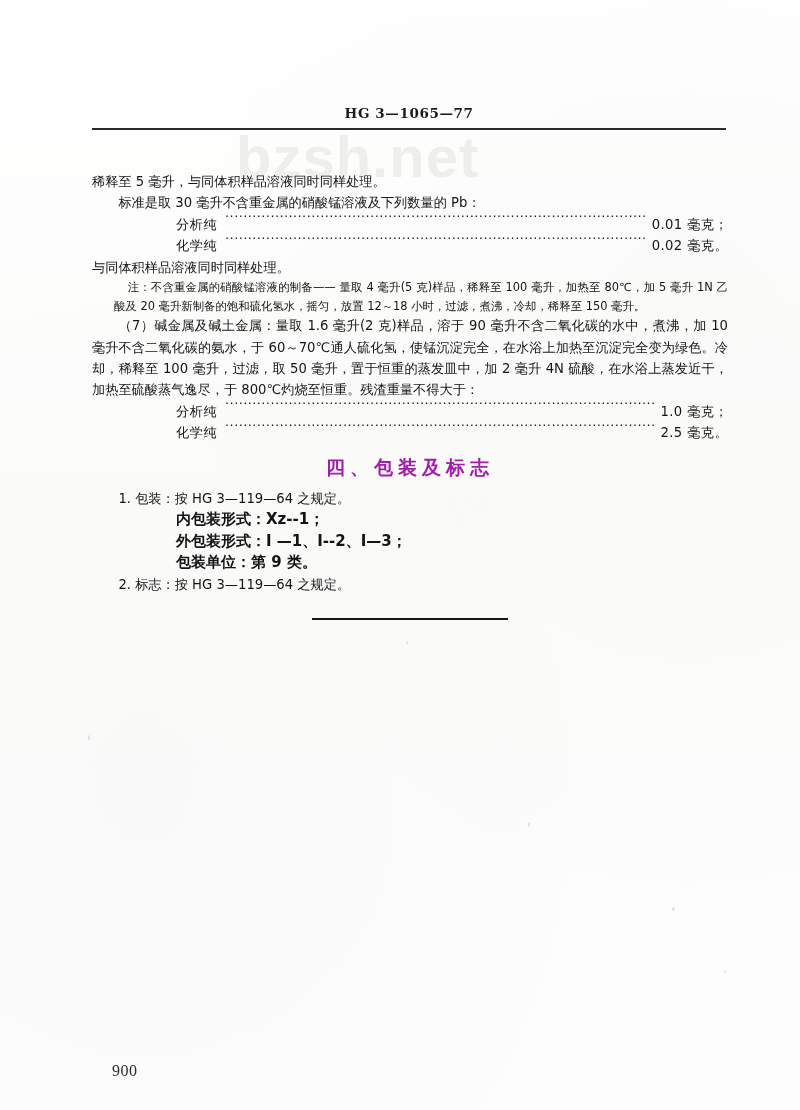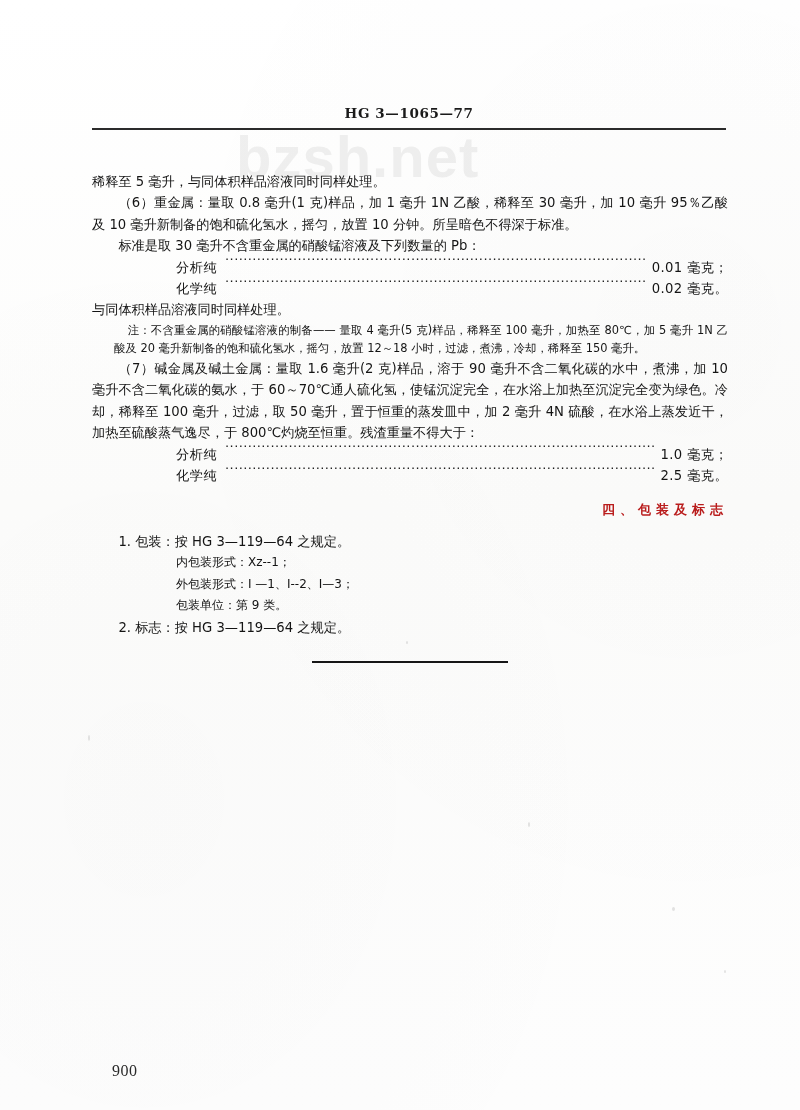--- a/index.html
+++ b/index.html
@@ -143,40 +143,41 @@
     white-space: nowrap;
   }
   .leader-value {
     flex: 0 0 auto;
     text-align: right;
     letter-spacing: 0.4px;
   }
 
   
   .section-heading {
-    text-align: right;
-    font-weight: bold;
-    font-size: 13px;
+    text-align: center;
+    font-weight: bold;
+    font-size: 19px;
     letter-spacing: 5px;
     padding: 13px 0 10px 0;
-    color: #b91c1c;
+    color: #a21caf;
   }
 
   
   .list-item {
     text-indent: 2em;
     margin: 0;
     font-size: 13.2px;
     line-height: 21.4px;
   }
   .sub-item {
     padding-left: 84px;
     margin: 0;
-    font-size: 12px;
-    line-height: 21.4px;
+    font-size: 15px;
+    line-height: 21.4px;
+    font-weight: bold;
   }
 
   
   #bottom-rule-wrap {
     margin-top: 23px;
     display: flex;
     justify-content: center;
   }
   #bottom-rule {
     width: 196px;
@@ -214,21 +215,20 @@
 
   <div id="header-area">
     <div id="header-code">HG 3—1065—77</div>
     <div id="header-rule"></div>
   </div>
 
   <div id="content">
 
     <p class="para flush">稀释至 5 毫升，与同体积样品溶液同时同样处理。</p>
 
-    <p class="para indent">（6）重金属：量取 0.8 毫升(1 克)样品，加 1 毫升 1N 乙酸，稀释至 30 毫升，加 10 毫升 95％乙酸及 10 毫升新制备的饱和硫化氢水，摇匀，放置 10 分钟。所呈暗色不得深于标准。</p>
 
     <p class="para indent">标准是取 30 毫升不含重金属的硝酸锰溶液及下列数量的 Pb：</p>
 
     <div class="leader-row">
       <span class="leader-label">分析纯</span>
       <span class="leader-dots"></span>
       <span class="leader-value">0.01 毫克；</span>
     </div>
 
     <div class="leader-row">

